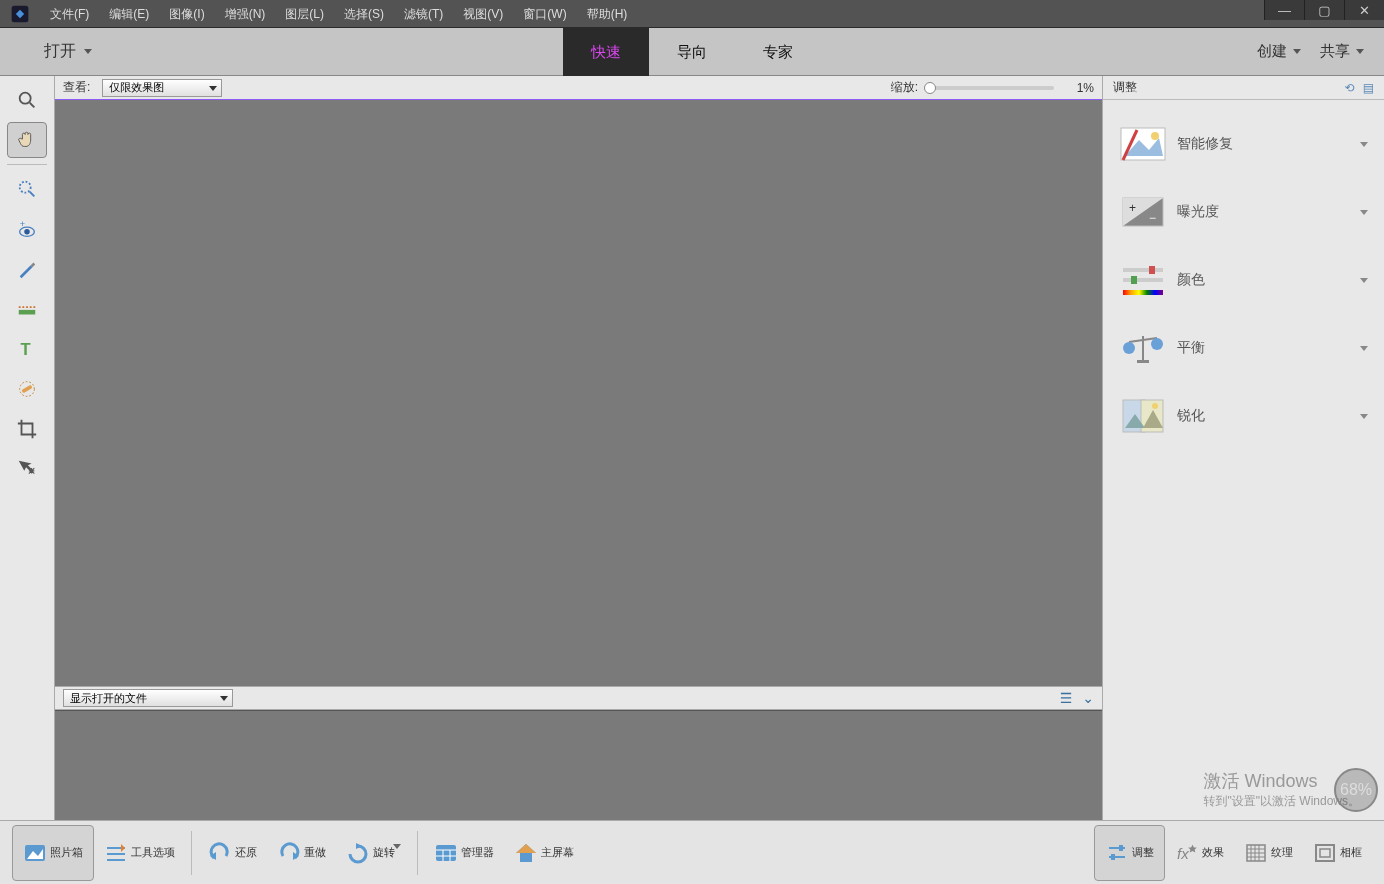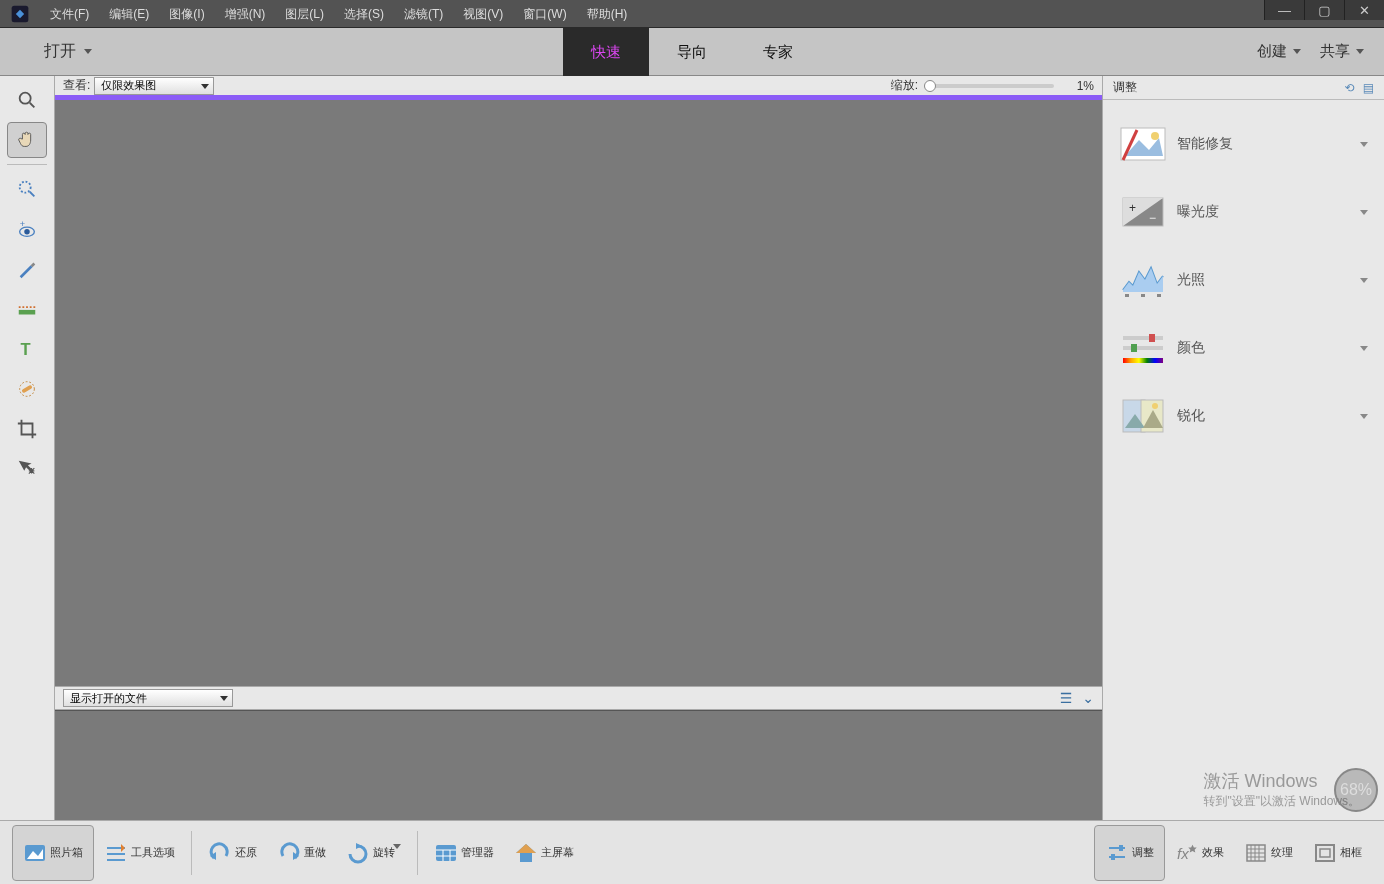--- a/index.html
+++ b/index.html
@@ -30,21 +30,21 @@
 
 
 .toolbar { width: 55px; background: #e8e8e8; border-right: 1px solid #aaa; display: flex; flex-direction: column; align-items: center; padding-top: 6px; gap: 4px; }
 .tool { width: 40px; height: 36px; display: flex; align-items: center; justify-content: center; border-radius: 4px; cursor: pointer; }
 .tool.selected { background: #d0d0d0; border: 1px solid #888; }
 .tool svg { width: 22px; height: 22px; }
 .tool-sep { width: 40px; height: 1px; background: #bbb; margin: 2px 0; }
 
 
 .center { flex: 1; display: flex; flex-direction: column; }
-.optbar { height: 24px; background: #e8e8e8; border-bottom: 5px solid #8b5cf6; display: flex; align-items: center; padding: 0 8px; gap: 4px; }
+.optbar { height: 24px; background: #e8e8e8; border-bottom: 1px solid #8b5cf6; display: flex; align-items: center; padding: 0 8px; gap: 12px; }
 .optbar-label { font-size: 12px; color: #333; }
 .dropdown { height: 18px; background: linear-gradient(#fff,#e0e0e0); border: 1px solid #999; font-size: 11px; padding: 0 18px 0 6px; position: relative; display: flex; align-items: center; cursor: pointer; min-width: 120px; }
 .dropdown::after { content: ""; position: absolute; right: 4px; top: 6px; width: 0; height: 0; border-left: 4px solid transparent; border-right: 4px solid transparent; border-top: 5px solid #333; }
 .zoom-group { margin-left: auto; display: flex; align-items: center; gap: 6px; }
 .zoom-label { font-size: 12px; color: #333; }
 .slider { width: 130px; height: 4px; background: #ccc; border-radius: 2px; position: relative; }
 .slider-thumb { width: 12px; height: 12px; background: #fff; border: 1px solid #888; border-radius: 50%; position: absolute; left: 0; top: -4px; cursor: pointer; }
 .zoom-val { font-size: 12px; color: #333; width: 34px; text-align: right; }
 
 .canvas { flex: 1; background: #7a7a7a; }
@@ -250,33 +250,20 @@
       <div class="adjust-item">
         <div class="adjust-icon">
             <svg viewBox="0 0 48 40">
               <rect x="4" y="6" width="40" height="28" fill="#888" stroke="#bbb"></rect>
               <polygon points="4,6 44,6 4,34" fill="#ddd"></polygon>
               <text x="10" y="20" font-size="12" fill="#333">+</text>
               <text x="30" y="30" font-size="12" fill="#eee">−</text>
             </svg>
           </div>
         <span class="adjust-label">曝光度</span>
-        <span class="adjust-chev"></span>
-      </div>
-      <div class="adjust-item">
-        <div class="adjust-icon">
-            <svg viewBox="0 0 48 40">
-              <polyline points="4,30 10,22 14,26 20,12 26,20 32,8 38,24 44,16" fill="none" stroke="#5a9ad0" stroke-width="2"></polyline>
-              <polygon points="4,30 10,22 14,26 20,12 26,20 32,8 38,24 44,16 44,32 4,32" fill="#aacdf0"></polygon>
-              <rect x="6" y="34" width="4" height="3" fill="#888"></rect>
-              <rect x="22" y="34" width="4" height="3" fill="#888"></rect>
-              <rect x="38" y="34" width="4" height="3" fill="#888"></rect>
-            </svg>
-          </div>
-        <span class="adjust-label">光照</span>
         <span class="adjust-chev"></span>
       </div>
       <div class="adjust-item">
         <div class="adjust-icon">
             <svg viewBox="0 0 48 40">
               <rect x="4" y="8" width="40" height="4" fill="#ccc"></rect>
               <rect x="30" y="6" width="6" height="8" fill="#d05050"></rect>
               <rect x="4" y="18" width="40" height="4" fill="#ccc"></rect>
               <rect x="12" y="16" width="6" height="8" fill="#50a050"></rect>
               <defs>
@@ -291,20 +278,33 @@
               </defs>
               <rect x="4" y="30" width="40" height="5" fill="url(#rainbow)"></rect>
             </svg>
           </div>
         <span class="adjust-label">颜色</span>
         <span class="adjust-chev"></span>
       </div>
       <div class="adjust-item">
         <div class="adjust-icon">
             <svg viewBox="0 0 48 40">
+              <line x1="24" y1="8" x2="24" y2="32" stroke="#888" stroke-width="2"></line>
+              <line x1="10" y1="14" x2="38" y2="10" stroke="#888" stroke-width="2"></line>
+              <circle cx="10" cy="20" r="6" fill="#6aa0d8"></circle>
+              <circle cx="38" cy="16" r="6" fill="#6aa0d8"></circle>
+              <rect x="18" y="32" width="12" height="3" fill="#888"></rect>
+            </svg>
+          </div>
+        <span class="adjust-label">平衡</span>
+        <span class="adjust-chev"></span>
+      </div>
+      <div class="adjust-item">
+        <div class="adjust-icon">
+            <svg viewBox="0 0 48 40">
               <rect x="4" y="4" width="22" height="32" fill="#c8d8e8" stroke="#bbb"></rect>
               <rect x="22" y="4" width="22" height="32" fill="#e8e8c8" stroke="#bbb"></rect>
               <polygon points="6,32 16,18 26,32" fill="#8aa"></polygon>
               <polygon points="24,32 34,14 44,32" fill="#aa8"></polygon>
               <circle cx="36" cy="10" r="3" fill="#f0d070"></circle>
             </svg>
           </div>
         <span class="adjust-label">锐化</span>
         <span class="adjust-chev"></span>
       </div>

